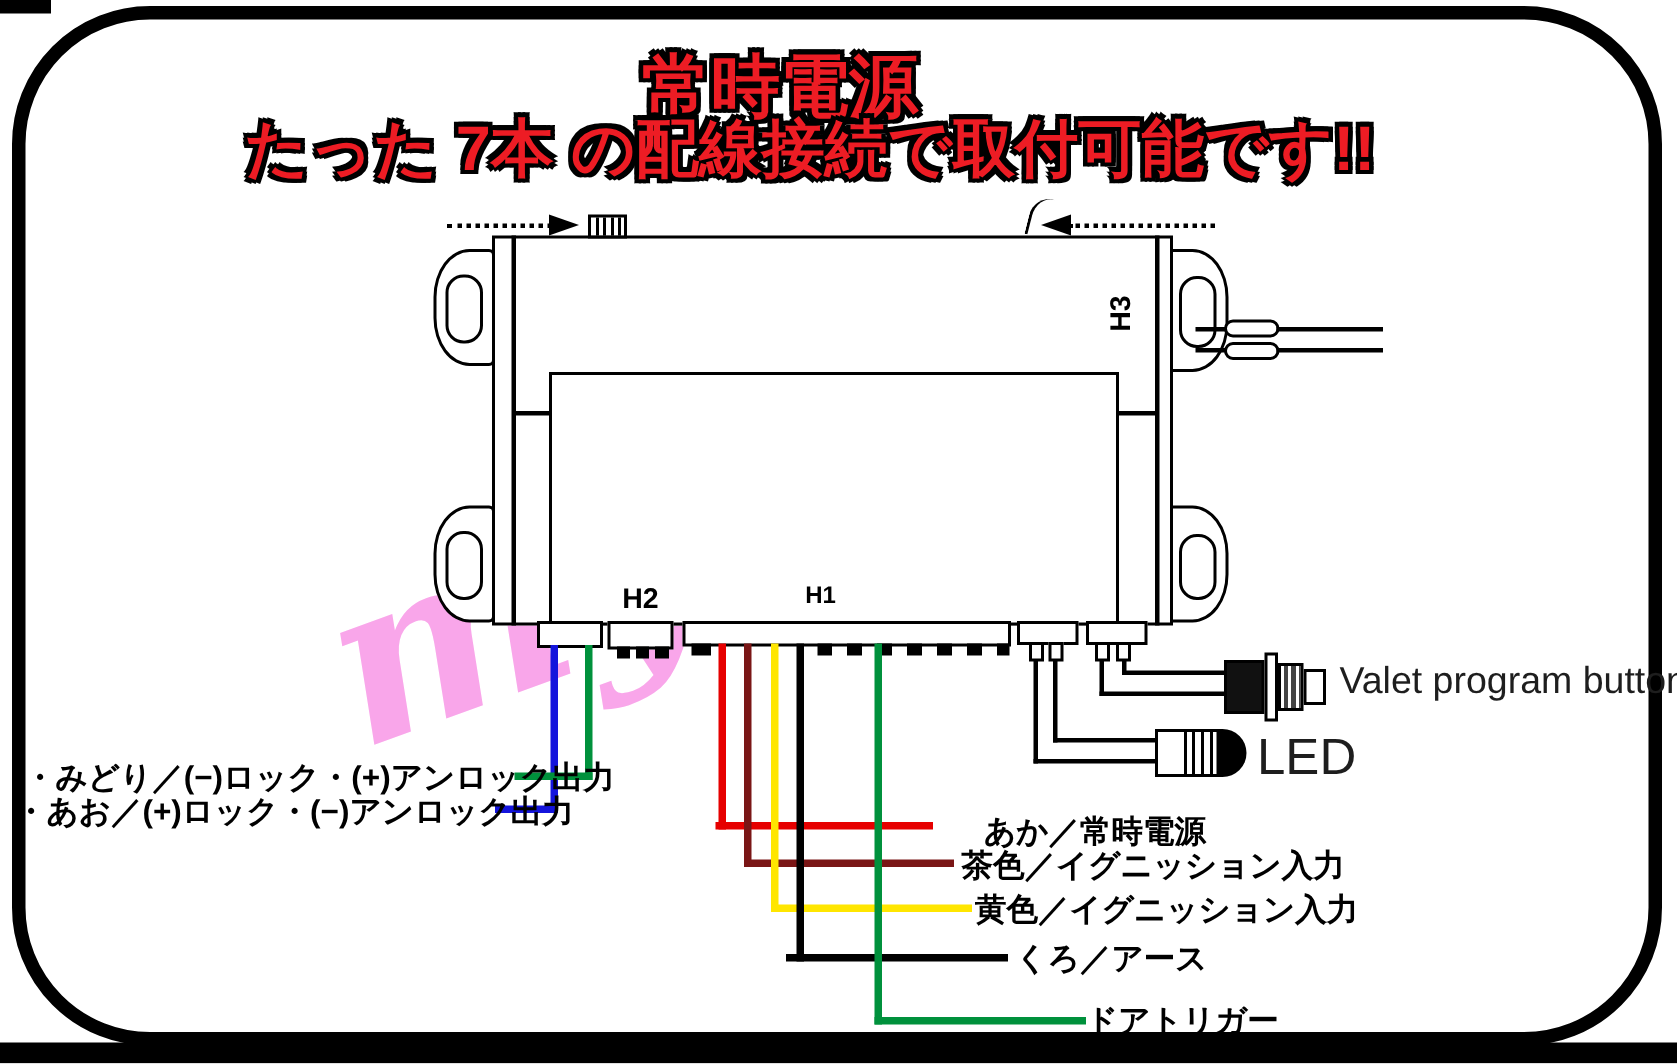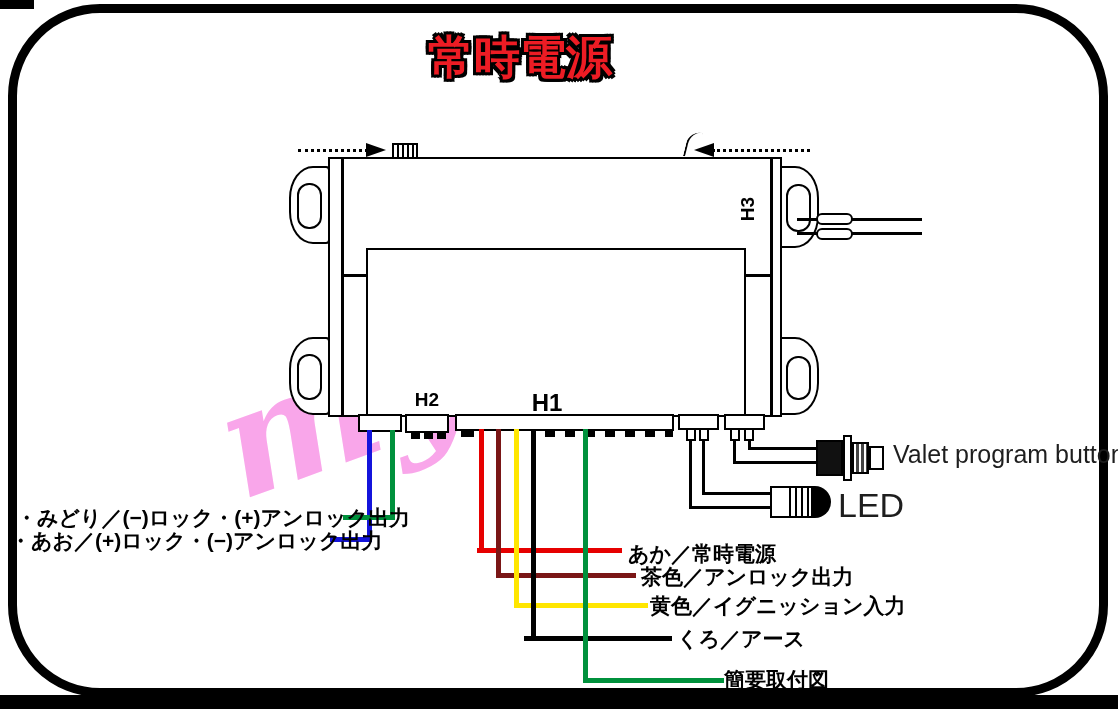--- a/index.html
+++ b/index.html
@@ -32,20 +32,21 @@
 
 <div class="canvas">
 
   <div class="abs watermark z1" style="left:20px;top:170px;width:960px;height:360px;">myufyi</div>
 
   <div class="abs z2" style="left:8px;top:4px;width:1100px;height:693px;border:9px solid #000;border-radius:92px;"></div>
   <div class="abs ln z2" style="left:0px;top:695px;width:1118px;height:14px;"></div>
   <div class="abs ln z2" style="left:0px;top:0px;width:34px;height:9px;"></div>
 
   <div class="abs title z3" style="left:200px;top:27px;width:640px;font-size:46px;">常時電源</div>
+  <div class="abs title z3" style="left:80px;top:71px;width:920px;font-size:42px;">たった 7本 の配線接続で取付可能です!!</div>
 
   <div class="abs dotted z3" style="left:298px;top:149px;width:70px;"></div>
   <div class="abs arrow-r z3" style="left:366px;top:143px;"></div>
 
   <div class="abs arrow-l z3" style="left:694px;top:143px;"></div>
   <div class="abs dotted z3" style="left:712px;top:149px;width:98px;"></div>
   <div class="abs z2" style="left:686px;top:131px;width:14px;height:27px;border-left:2.5px solid #000;border-radius:14px 0 0 0;transform:rotate(14deg);"></div>
 
   <div class="abs outl z2" style="left:289px;top:166px;width:41px;height:78px;border-radius:24px 4px 4px 24px / 32px 4px 4px 32px;"></div>
   <div class="abs z2" style="left:297px;top:183px;width:25px;height:46px;border:2px solid #000;border-radius:12px;"></div>
@@ -63,21 +64,21 @@
   <div class="abs ln z2" style="left:745px;top:274px;width:26px;height:2.5px;"></div>
   <div class="abs outl z2" style="left:366px;top:248px;width:380px;height:169px;"></div>
   <div class="abs z2" style="left:392px;top:143px;width:26px;height:16px;border:2px solid #000;background:repeating-linear-gradient(90deg,#fff 0 3px,#000 3px 5px);"></div>
   <div class="abs jp z3" style="left:726px;top:198px;width:44px;font-size:19px;text-align:center;transform:rotate(-90deg);">H3</div>
 
   <div class="abs outl z2" style="left:358px;top:414px;width:44px;height:18px;"></div>
   <div class="abs outl z2" style="left:405px;top:414px;width:44px;height:19px;"></div>
   <div class="abs jp z3" style="left:405px;top:389px;width:44px;font-size:19px;text-align:center;">H2</div>
   <div class="abs teeth3 z2" style="left:411px;top:431px;width:36px;height:8px;"></div>
   <div class="abs outl z2" style="left:455px;top:414px;width:219px;height:17px;"></div>
-  <div class="abs jp z3" style="left:515px;top:389px;width:64px;font-size:24px;text-align:center;">H1</div>
+  <div class="abs jp z3" style="left:515px;top:389px;width:64px;font-size:16px;text-align:center;">H1</div>
   <div class="abs ln z2" style="left:461px;top:429px;width:13px;height:8px;"></div>
   <div class="abs teeth z2" style="left:545px;top:429px;width:128px;height:8px;"></div>
   <div class="abs outl z2" style="left:678px;top:414px;width:41px;height:16px;"></div>
   <div class="abs outl z2" style="left:724px;top:414px;width:41px;height:16px;"></div>
   <div class="abs z2" style="left:686px;top:428px;width:10px;height:13px;border:2px solid #000;background:#fff;"></div>
   <div class="abs z2" style="left:699px;top:428px;width:10px;height:13px;border:2px solid #000;background:#fff;"></div>
   <div class="abs z2" style="left:730px;top:428px;width:10px;height:13px;border:2px solid #000;background:#fff;"></div>
   <div class="abs z2" style="left:744px;top:428px;width:10px;height:13px;border:2px solid #000;background:#fff;"></div>
 
   <div class="abs ln z2" style="left:797px;top:218px;width:21px;height:2.5px;"></div>
@@ -118,19 +119,19 @@
   <div class="abs en z3" style="left:893px;top:440px;font-size:25px;">Valet program button</div>
 
   <div class="abs z2" style="left:770px;top:486px;width:43px;height:32px;border:2.5px solid #000;background:#fff;"></div>
   <div class="abs z2" style="left:789px;top:488px;width:20px;height:28px;background:repeating-linear-gradient(90deg,#000 0 2px,#fff 2px 6px);"></div>
   <div class="abs z2" style="left:812px;top:486px;width:19px;height:32px;background:#000;border-radius:0 16px 16px 0 / 0 50% 50% 0;"></div>
   <div class="abs en z3" style="left:838px;top:486px;font-size:34px;">LED</div>
 
   <div class="abs jp z3" style="left:16px;top:504px;">・みどり／(−)ロック・(+)アンロック出力</div>
   <div class="abs jp z3" style="left:10px;top:527px;">・あお／(+)ロック・(−)アンロック出力</div>
 
-  <div class="abs jp z3" style="left:628px;top:540px;">あか／常時電源</div>
-  <div class="abs jp z3" style="left:641px;top:563px;">茶色／アンロック出力</div>
+  <div class="abs jp z3" style="left:656px;top:540px;">あか／常時電源</div>
+  <div class="abs jp z3" style="left:641px;top:563px;">茶色／イグニッション入力</div>
   <div class="abs jp z3" style="left:650px;top:592px;">黄色／イグニッション入力</div>
   <div class="abs jp z3" style="left:677px;top:625px;">くろ／アース</div>
-  <div class="abs jp z3" style="left:724px;top:666px;">簡要取付図</div>
+  <div class="abs jp z3" style="left:724px;top:666px;">ドアトリガー</div>
 
 </div>
 
 </body></html>

